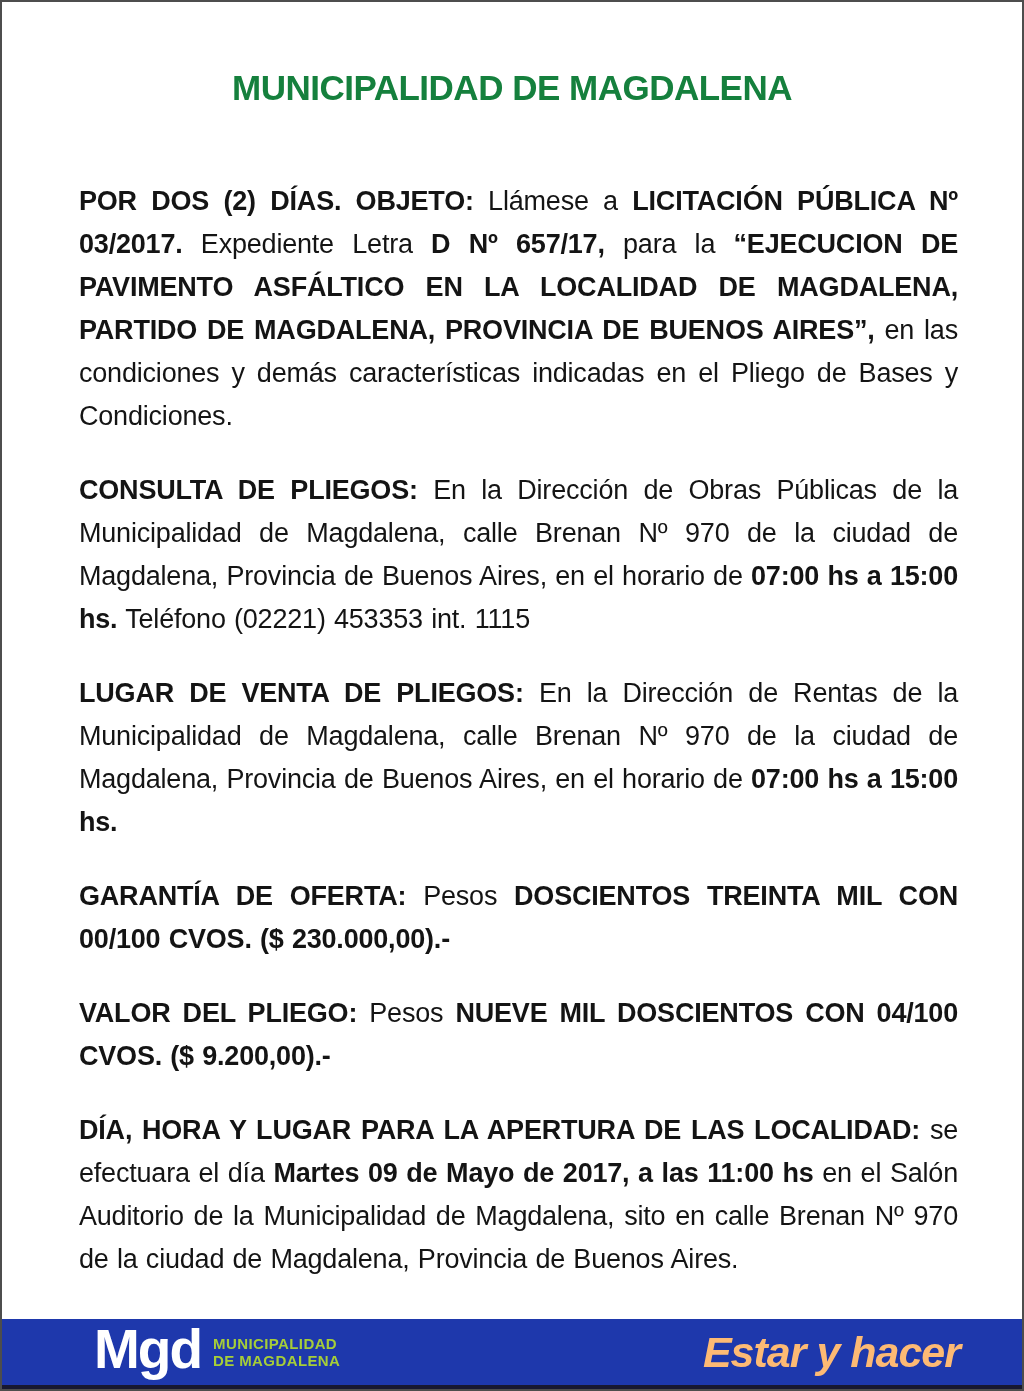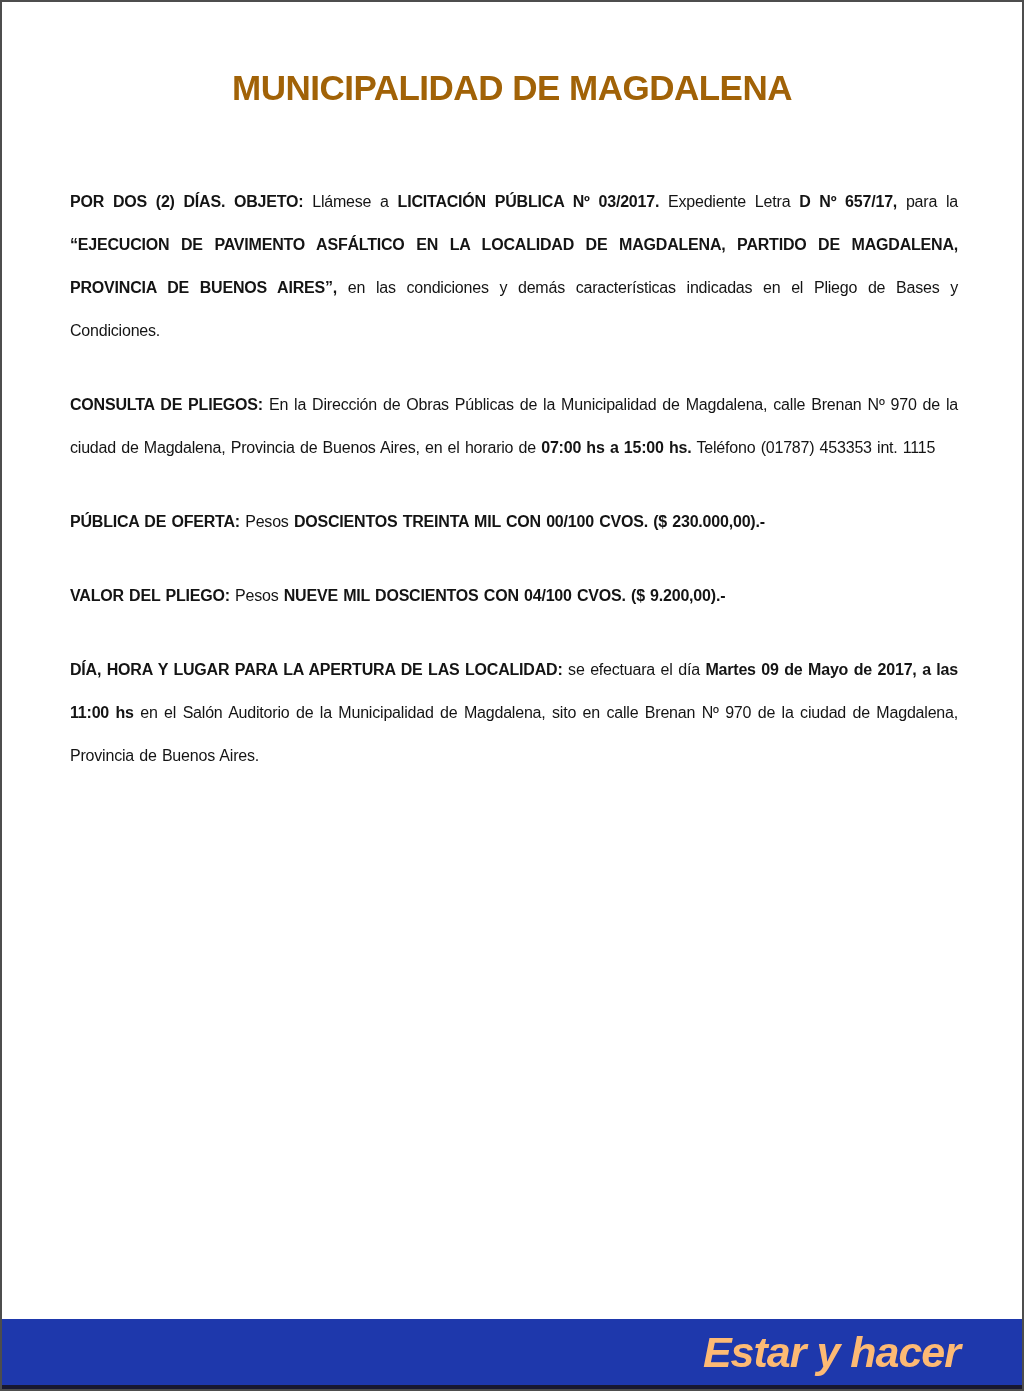--- a/index.html
+++ b/index.html
@@ -17,29 +17,29 @@
   .titles {
     padding-top: 68px;
     text-align: center;
   }
   .doc-title {
     margin: 0 0 26px 0;
     font-size: 35px;
     line-height: 36px;
     font-weight: 800;
     letter-spacing: -0.5px;
-    color: #a16207;
+    color: #15803d;
   }
   .doc-title.second { margin-bottom: 0; }
   .content {
     padding: 48px 64px 0 64px;
   }
   .para {
-    margin: 0 0 31px 4px;
-    font-size: 16px;
+    margin: 0 0 31px 13px;
+    font-size: 27px;
     line-height: 43px;
     text-align: justify;
     letter-spacing: -0.2px;
     word-spacing: 1px;
     color: #141414;
   }
   .para .b { font-weight: bold; }
   .footer-bar {
     position: absolute;
     left: 0; right: 0; bottom: 0;
@@ -82,23 +82,31 @@
 <body>
 
 <div class="page">
 
   <div class="titles">
     <h1 class="doc-title">MUNICIPALIDAD DE MAGDALENA</h1>
   </div>
 
   <div class="content">
     <p class="para"><span class="b">POR DOS (2) DÍAS. OBJETO: </span><span>Llámese a </span><span class="b">LICITACIÓN PÚBLICA Nº 03/2017.</span><span> Expediente Letra </span><span class="b">D Nº 657/17,</span><span> para la </span><span class="b">“EJECUCION DE PAVIMENTO ASFÁLTICO EN LA LOCALIDAD DE MAGDALENA, PARTIDO DE MAGDALENA, PROVINCIA DE BUENOS AIRES”,</span><span> en las condiciones y demás características indicadas en el Pliego de Bases y Condiciones.</span></p>
-    <p class="para"><span class="b">CONSULTA DE PLIEGOS: </span><span>En la Dirección de Obras Públicas de la Municipalidad de Magdalena, calle Brenan Nº 970 de la ciudad de Magdalena, Provincia de Buenos Aires, en el horario de </span><span class="b">07:00 hs a 15:00 hs.</span><span> Teléfono (01787) 453353 int. 1115</span></p>
-    <p class="para"><span class="b">PÚBLICA DE OFERTA: </span><span>Pesos </span><span class="b">DOSCIENTOS TREINTA MIL CON 00/100 CVOS. ($ 230.000,00).-</span></p>
+    <p class="para"><span class="b">CONSULTA DE PLIEGOS: </span><span>En la Dirección de Obras Públicas de la Municipalidad de Magdalena, calle Brenan Nº 970 de la ciudad de Magdalena, Provincia de Buenos Aires, en el horario de </span><span class="b">07:00 hs a 15:00 hs.</span><span> Teléfono (02221) 453353 int. 1115</span></p>
+    <p class="para"><span class="b">LUGAR DE VENTA DE PLIEGOS: </span><span>En la Dirección de Rentas de la Municipalidad de Magdalena, calle Brenan Nº 970 de la ciudad de Magdalena, Provincia de Buenos Aires, en el horario de </span><span class="b">07:00 hs a 15:00 hs.</span></p>
+    <p class="para"><span class="b">GARANTÍA DE OFERTA: </span><span>Pesos </span><span class="b">DOSCIENTOS TREINTA MIL CON 00/100 CVOS. ($ 230.000,00).-</span></p>
     <p class="para"><span class="b">VALOR DEL PLIEGO: </span><span>Pesos </span><span class="b">NUEVE MIL DOSCIENTOS CON 04/100 CVOS. ($ 9.200,00).-</span></p>
     <p class="para"><span class="b">DÍA, HORA Y LUGAR PARA LA APERTURA DE LAS LOCALIDAD: </span><span>se efectuara el día </span><span class="b">Martes 09 de Mayo de 2017, a las 11:00 hs</span><span> en el Salón Auditorio de la Municipalidad de Magdalena, sito en calle Brenan Nº 970 de la ciudad de Magdalena, Provincia de Buenos Aires.</span></p>
   </div>
 
   <div class="footer-bar">
+    <div class="logo-group">
+      <span class="logo-text">Mgd</span>
+      <span class="org-text">
+        <span>MUNICIPALIDAD</span><br>
+        <span>DE MAGDALENA</span>
+      </span>
+    </div>
     <span class="slogan">Estar y hacer</span>
   </div>
 
 </div>
 
 </body></html>

